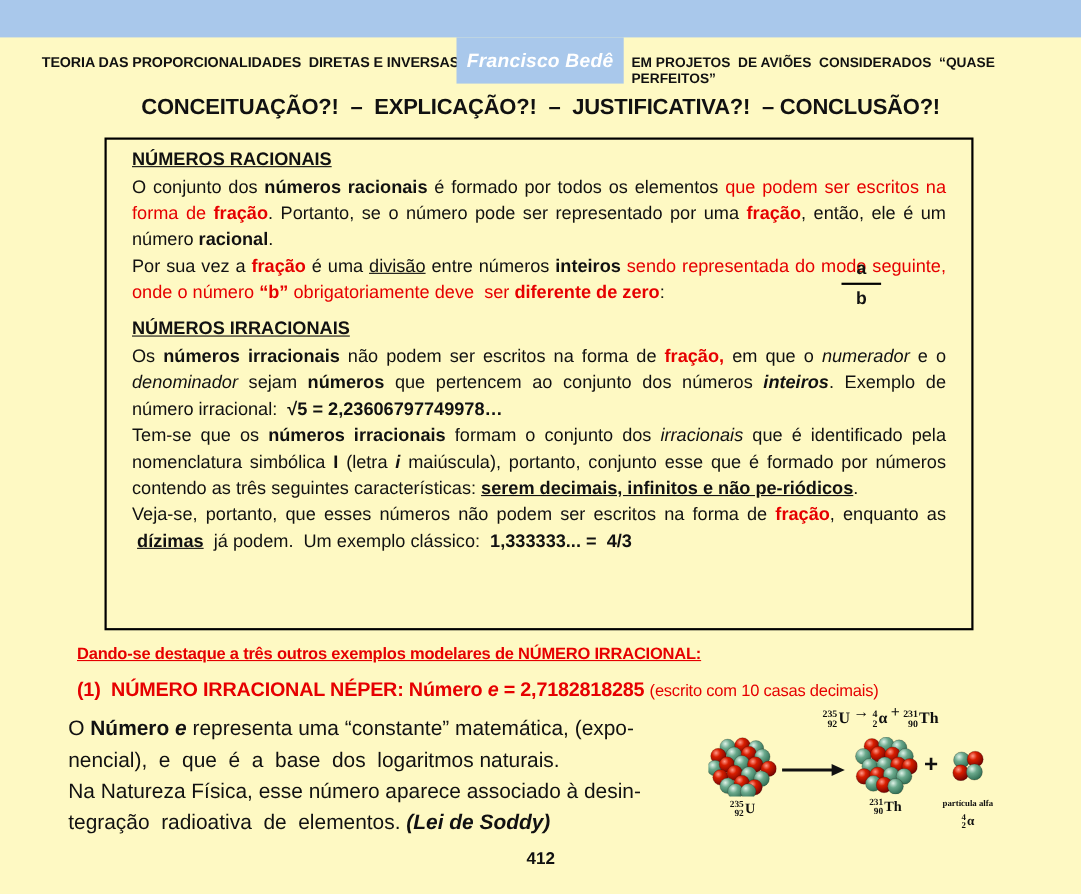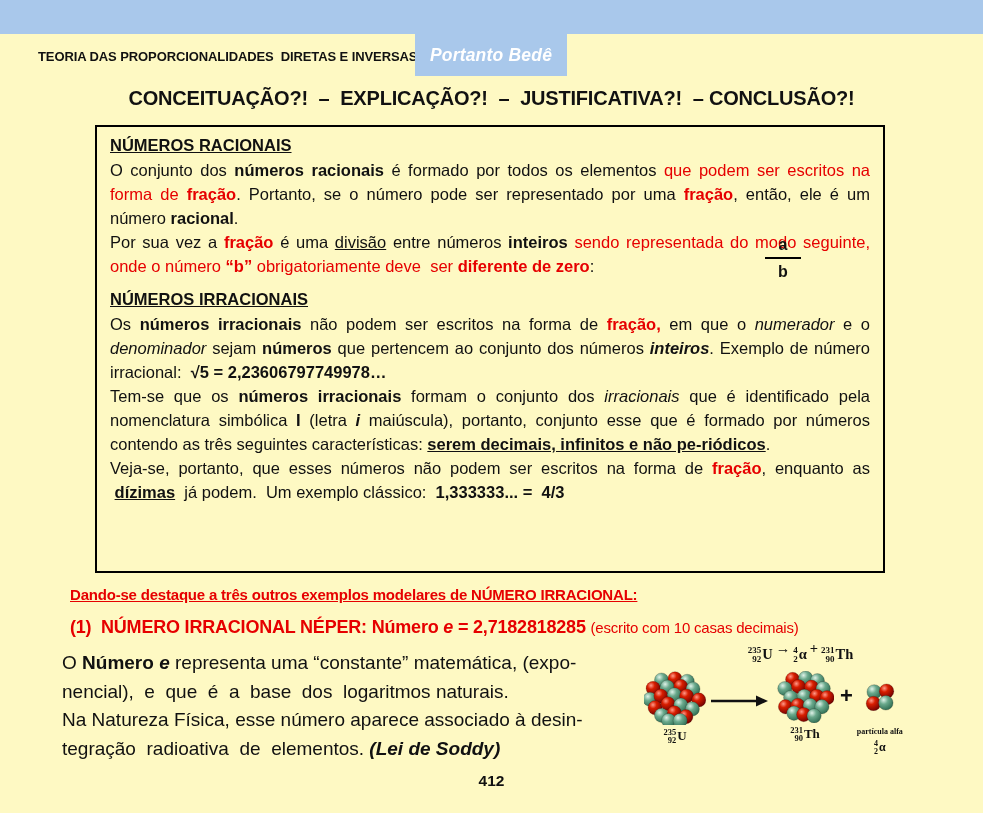--- a/index.html
+++ b/index.html
@@ -9,21 +9,21 @@
   .topband{position:absolute;left:0;top:0;width:983px;height:34px;background:#a9c8eb;}
   .author-badge{position:absolute;left:415px;top:34px;width:152px;height:42px;background:#a9c8eb;
         display:flex;align-items:center;justify-content:center;}
   .author-badge span{font-style:italic;font-weight:bold;font-size:17.5px;color:#ffffff;letter-spacing:.2px;}
   .hdr-left{position:absolute;left:38px;top:49px;font-size:13px;font-weight:600;letter-spacing:-.1px;}
   .hdr-right{position:absolute;left:574px;top:50px;width:402px;font-size:12.5px;font-weight:600;}
   .main-title{position:absolute;left:0;top:87px;width:983px;margin:0;text-align:center;
         font-size:20px;font-weight:bold;letter-spacing:-.2px;}
 
   .box{position:absolute;left:95px;top:125px;width:790px;height:448px;border:2px solid #000;
-       padding:4px 13px;box-sizing:border-box;font-size:16.5px;line-height:24px;overflow:hidden;}
+       padding:4px 23px;box-sizing:border-box;font-size:16.5px;line-height:24px;overflow:hidden;}
   .box p{margin:0;text-align:justify;}
   .bh{margin:2px 0 1px;font-size:16.5px;line-height:24px;font-weight:bold;}
   .mt{margin-top:9px;}
   .center{text-align:center !important;margin:9px 0 9px !important;}
   .frac{position:absolute;left:668px;top:110px;width:36px;text-align:center;
         font-weight:bold;font-size:16px;line-height:1;}
   .frac .num{display:block;border-bottom:2px solid #000;padding:0 6px 4px;}
   .frac .den{display:block;padding-top:5px;}
 
   .rn-b{font-weight:bold;}
@@ -74,23 +74,24 @@
         <stop offset="100%" stop-color="#2c6a50"></stop>
       </radialGradient>
     </defs>
   </svg>
 
   <div class="topband"></div>
 
   <div class="hdr-left">TEORIA DAS PROPORCIONALIDADES &nbsp;DIRETAS E INVERSAS</div>
 
   <div class="author-badge">
-    <span>Portanto Bedê</span>
+    <span>Francisco Bedê</span>
   </div>
 
+  <div class="hdr-right">EM PROJETOS &nbsp;DE AVIÕES &nbsp;CONSIDERADOS &nbsp;“QUASE PERFEITOS”</div>
 
   <h1 class="main-title">CONCEITUAÇÃO?! &nbsp;– &nbsp;EXPLICAÇÃO?! &nbsp;– &nbsp;JUSTIFICATIVA?! &nbsp;– CONCLUSÃO?!</h1>
 
   <div class="box">
     <h2 class="bh"><span class="rn-b rn-u">NÚMEROS RACIONAIS</span></h2>
     <p><span>O conjunto dos </span><span class="rn-b">números racionais</span><span> é formado por todos os elementos </span><span class="rn-r">que podem ser escritos na forma de </span><span class="rn-r rn-b">fração</span><span>. Portanto, se o número pode ser representado por uma </span><span class="rn-r rn-b">fração</span><span>, então, ele é um número </span><span class="rn-b">racional</span><span>.</span></p>
     <p><span>Por sua vez a </span><span class="rn-r rn-b">fração</span><span> é uma </span><span class="rn-u">divisão</span><span> entre números </span><span class="rn-b">inteiros</span><span> </span><span class="rn-r">sendo representada do modo seguinte, onde o número </span><span class="rn-r rn-b">“b”</span><span class="rn-r"> obrigatoriamente deve &nbsp;ser </span><span class="rn-r rn-b">diferente de zero</span><span>:</span></p>
 
     <div class="frac">
       <span class="num">a</span>

